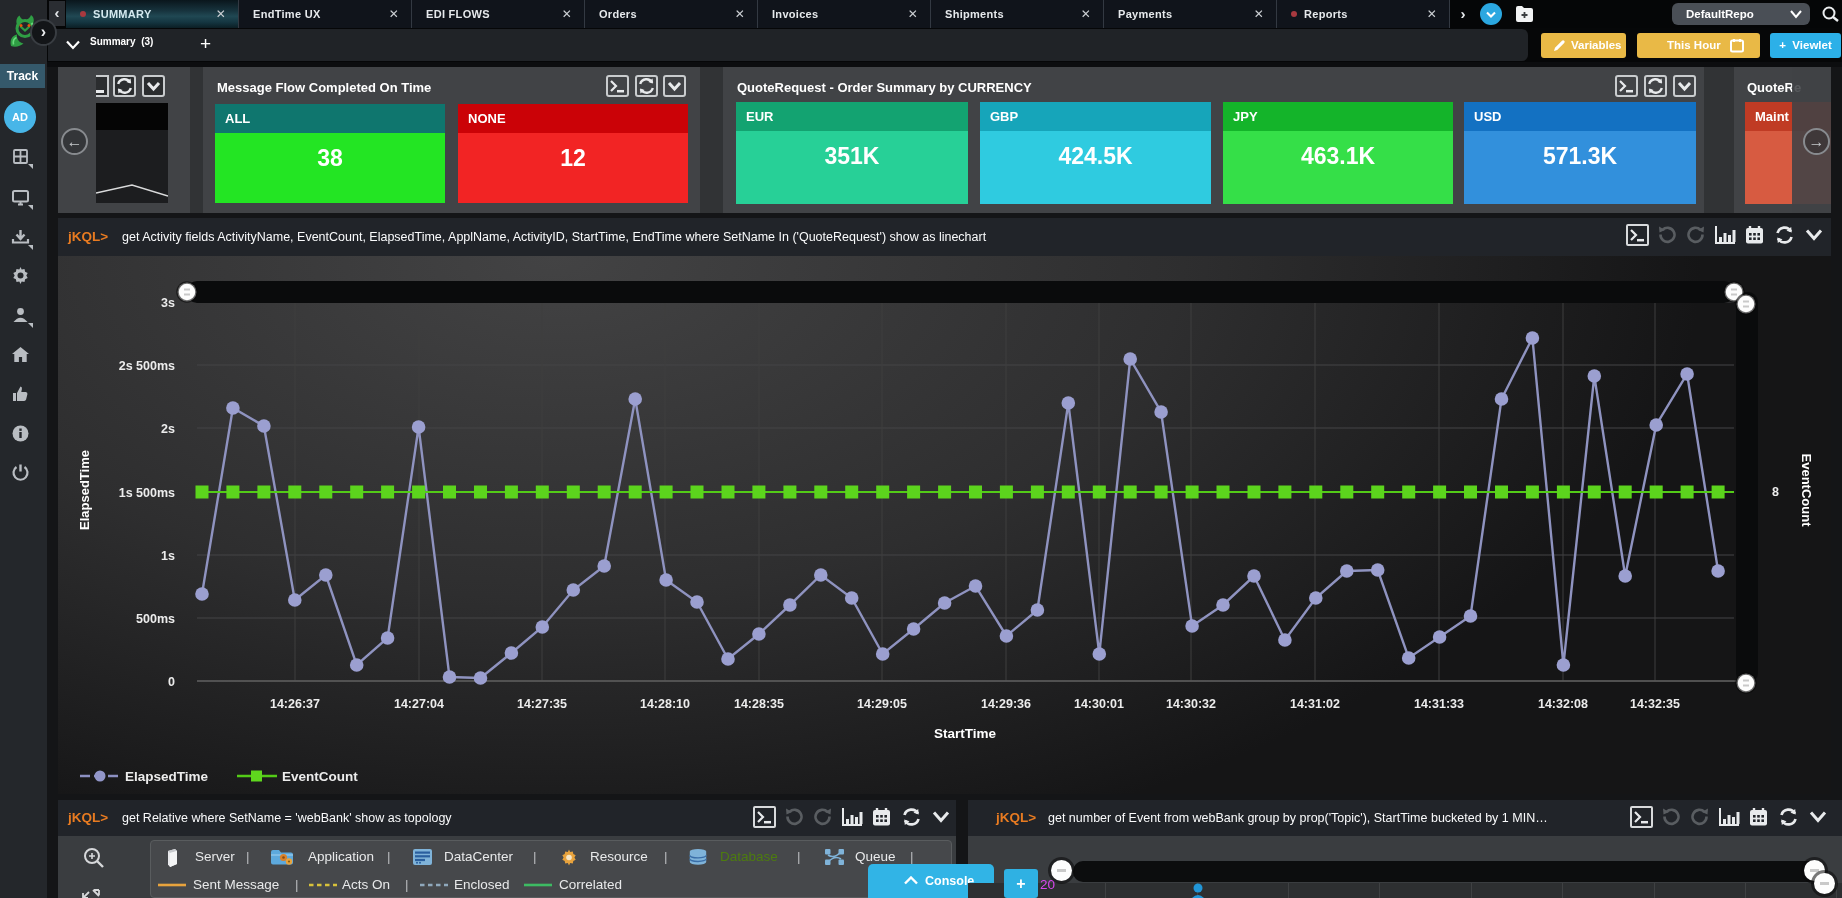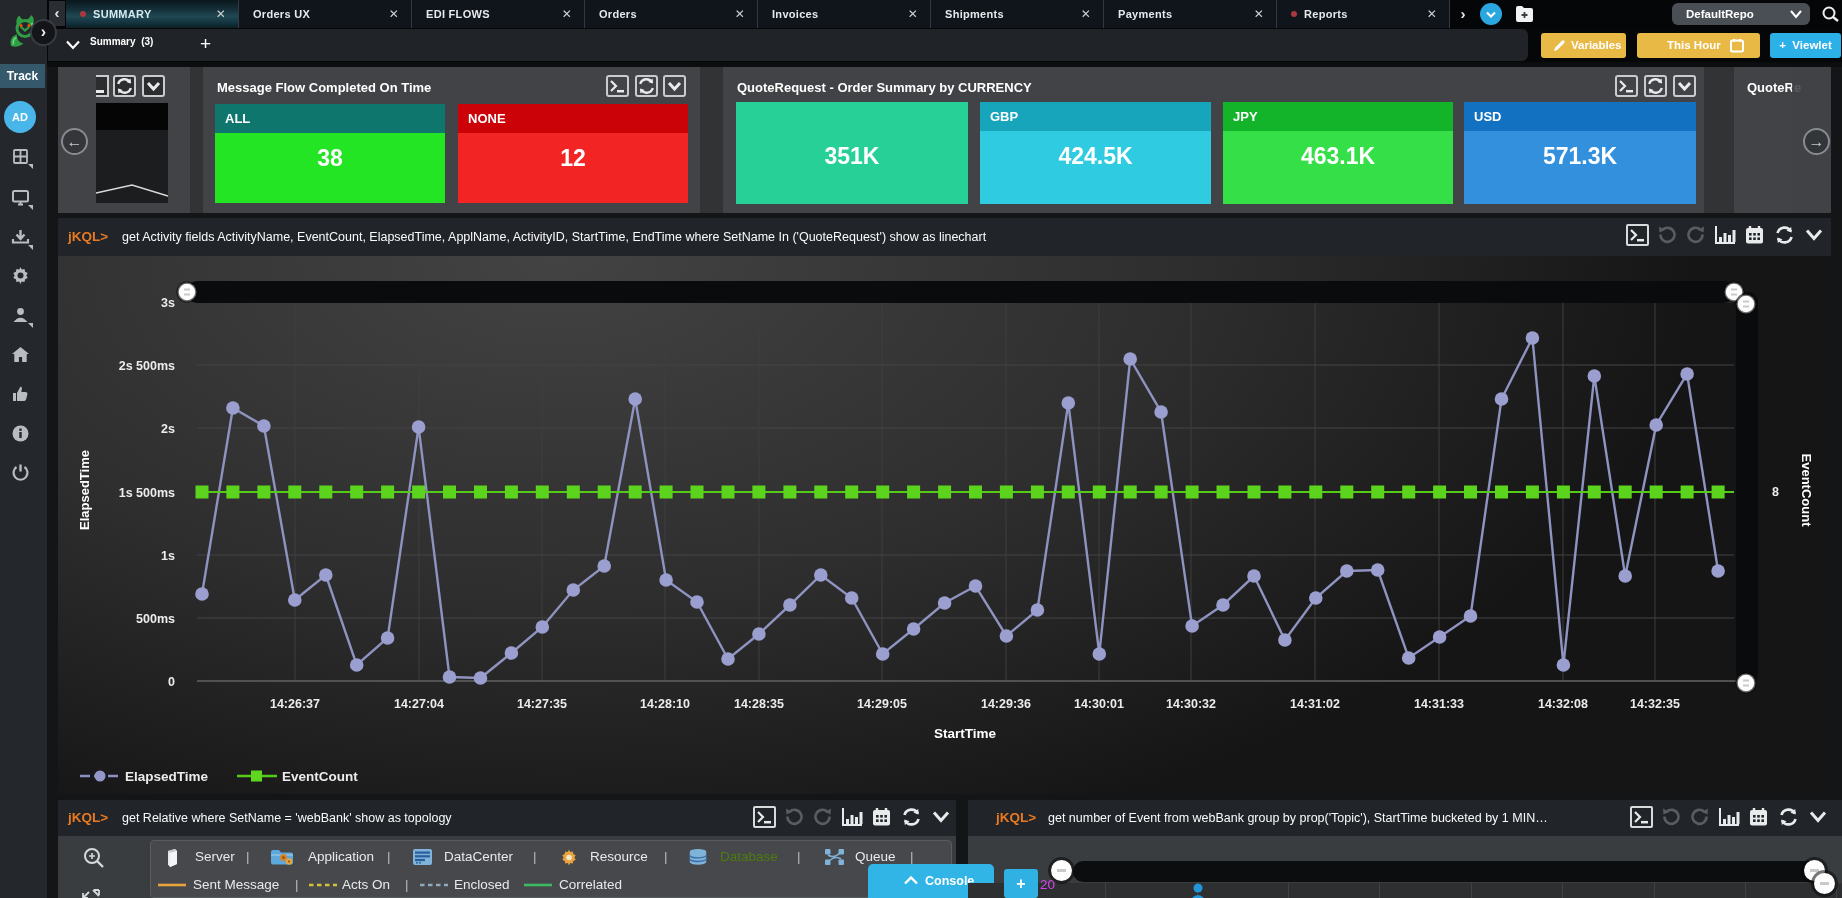--- a/index.html
+++ b/index.html
@@ -40,21 +40,21 @@
 </style></head><body>
 <div id="stage">
   
   <div class="abs" id="tabbar"></div>
   <div class="abs" style="left:49px;top:1px;width:16px;height:25px;background:#2a2d32;color:#e2e5e8;text-align:center;line-height:24px;font-size:15px;font-weight:700">‹</div>
   <div class="tab active" style="left:66px">
       <span class="tl"><span class="reddot"></span>SUMMARY</span>
       <span class="tx">✕</span>
     </div>
   <div class="tab" style="left:239px">
-      <span class="tl">Orders UX</span>
+      <span class="tl">EndTime UX</span>
       <span class="tx">✕</span>
     </div>
   <div class="tab" style="left:412px">
       <span class="tl">EDI FLOWS</span>
       <span class="tx">✕</span>
     </div>
   <div class="tab" style="left:585px">
       <span class="tl">Orders</span>
       <span class="tx">✕</span>
     </div>
@@ -186,38 +186,42 @@
         <path d="M9 14.2 h7" stroke="#e8eaec" stroke-width="2.5"></path>
       </svg></div>
   <div class="ibtn" style="left:1644px;top:75px"><svg width="19" height="18">
         <path d="M3.2 7 a6.5 6.5 0 0 1 12-1.3 M15.8 11 a6.5 6.5 0 0 1-12 1.3" stroke="#e8eaec" stroke-width="2.4" fill="none"></path>
         <path d="M15.6 1.5 l0.4 5-4.7-1.5Z M3.4 16.5 l-0.4-5 4.7 1.5Z" fill="#e8eaec"></path>
       </svg></div>
   <div class="ibtn" style="left:1673px;top:75px"><svg width="19" height="18">
         <path d="M4 6 L9.5 12 L15 6" stroke="#e8eaec" stroke-width="3" fill="none"></path>
       </svg></div>
   <div class="card" style="left:736px;top:102px;width:232px;height:102px;background:#27d097">
+      <div class="chead" style="background:#13a371">EUR</div>
       <div class="cval">351K</div>
     </div>
   <div class="card" style="left:980px;top:102px;width:231px;height:102px;background:#2fcbe0">
       <div class="chead" style="background:#16a5ba">GBP</div>
       <div class="cval">424.5K</div>
     </div>
   <div class="card" style="left:1223px;top:102px;width:230px;height:102px;background:#35df48">
       <div class="chead" style="background:#14b42a">JPY</div>
       <div class="cval">463.1K</div>
     </div>
   <div class="card" style="left:1464px;top:102px;width:232px;height:102px;background:#3290dc">
       <div class="chead" style="background:#1371c2">USD</div>
       <div class="cval">571.3K</div>
     </div>
 
   
   <div class="vlt" style="left:1734px;top:67px;width:97px;height:146px"></div>
   <div class="vhead" style="left:1747px;top:80px;width:84px;overflow:hidden;white-space:nowrap">QuoteRe</div>
+  <div class="card" style="left:1745px;top:102px;width:86px;height:102px;background:#d75b41">
+      <div class="chead" style="background:#c03b24">Maint</div>
+    </div>
   <div class="abs" style="left:1792px;top:67px;width:39px;height:146px;background:rgba(64,66,69,.88)"></div>
   <div class="navc" style="left:61px;top:128px">←</div>
   <div class="navc" style="left:1803px;top:128px">→</div>
 
   
   <div class="jbar" style="left:58px;top:218px;width:1773px;height:38px"></div>
   <div class="jk" style="left:68px;top:229px">jKQL&gt;</div>
   <div class="jq" style="left:122px;top:230px">get Activity fields ActivityName, EventCount, ElapsedTime, ApplName, ActivityID, StartTime, EndTime where SetName In ('QuoteRequest') show as linechart</div>
   <div class="abs" id="jicons1" style="left:1626px;top:224px">
       <div style="position:absolute;left:0;top:0;width:23px;height:22px;border:2px solid #d8dadc;border-radius:2px"><svg width="19" height="18">

